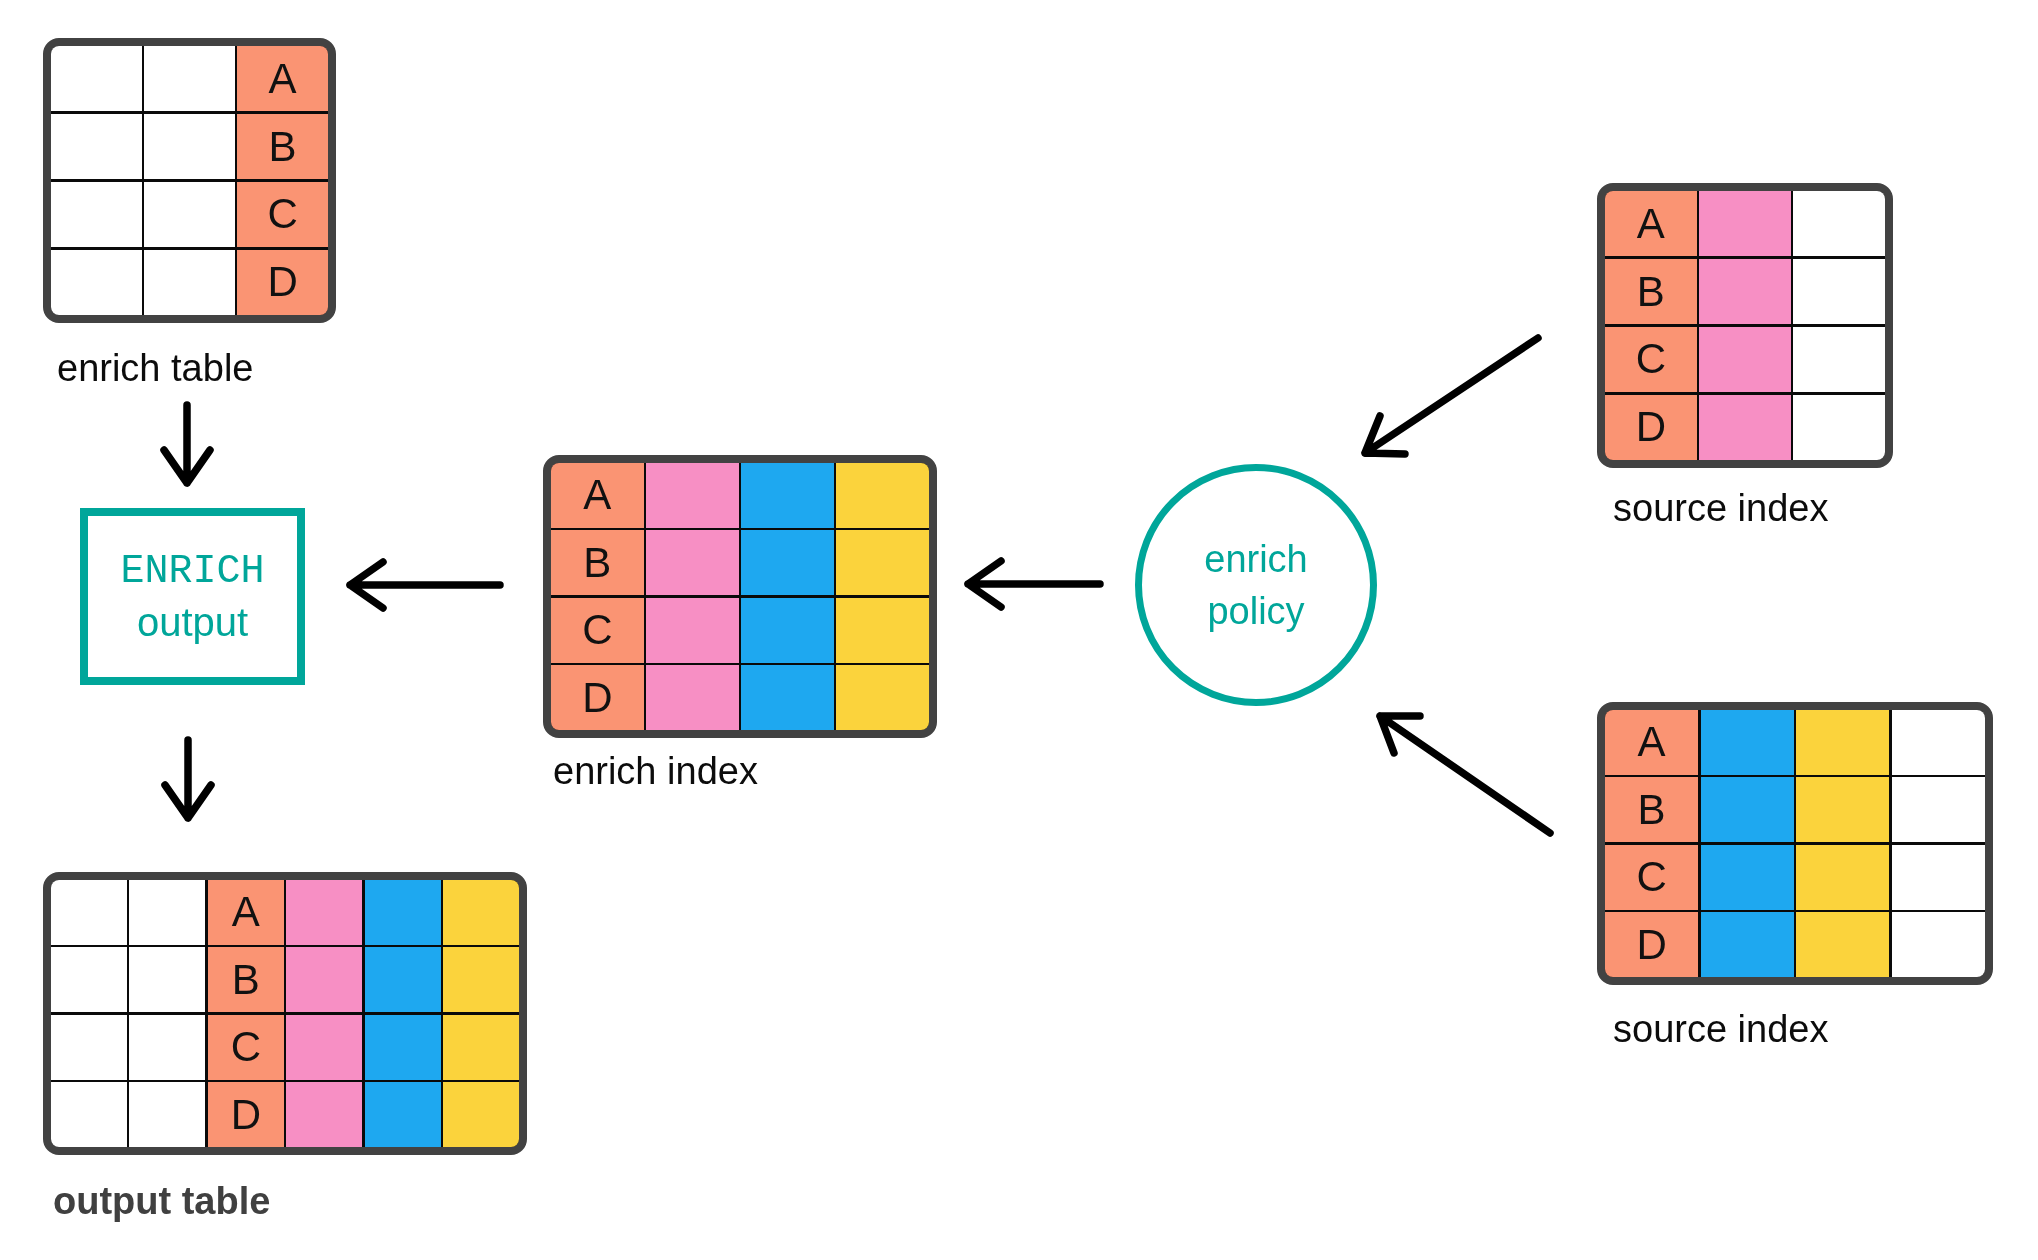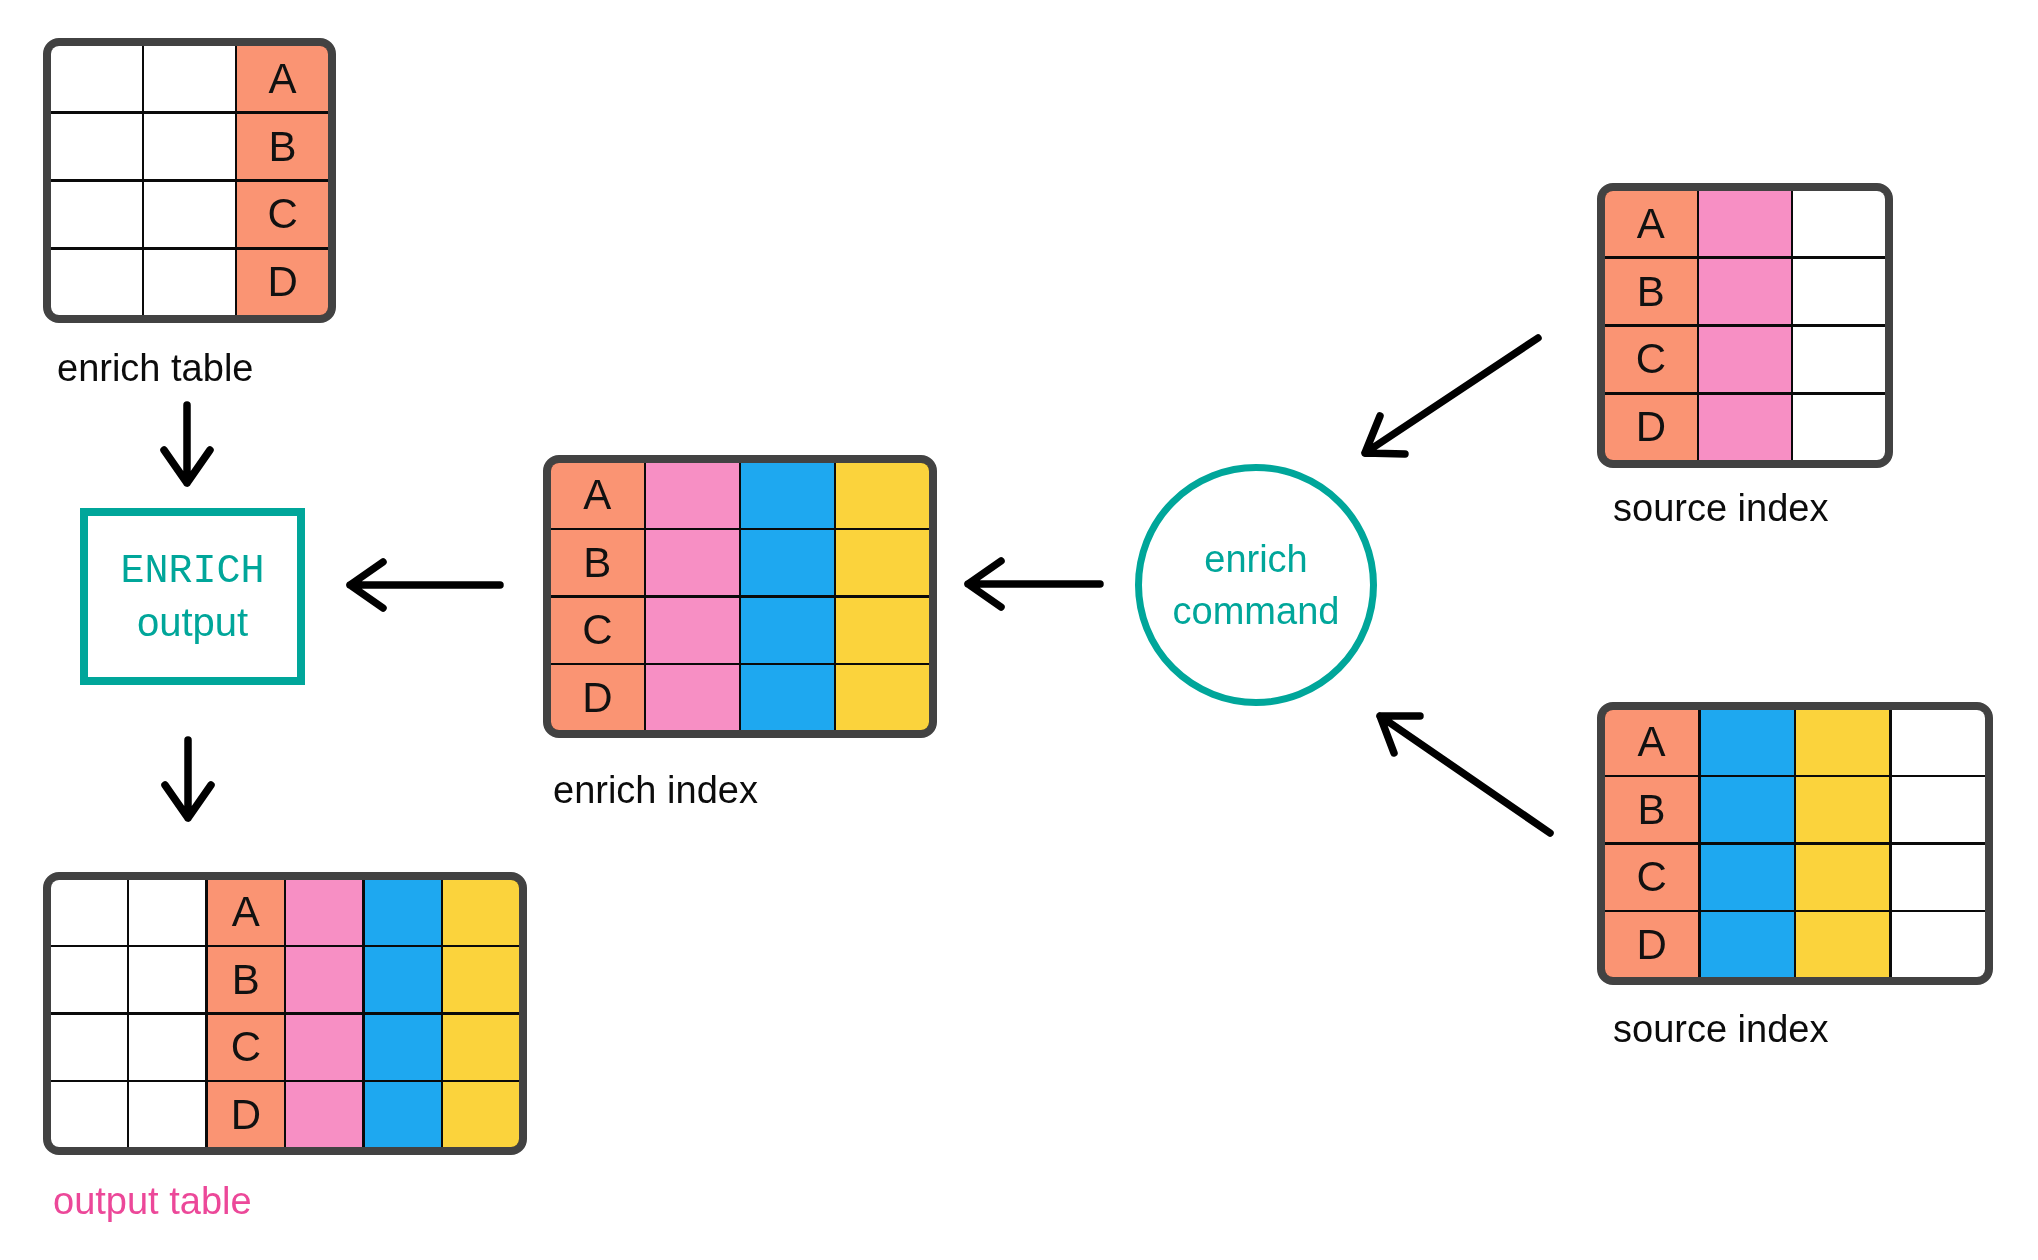--- a/index.html
+++ b/index.html
@@ -93,21 +93,21 @@
     <div class="cell" style="background: rgb(251, 211, 60);"></div>
     <div class="cell" style="background: rgb(255, 255, 255);"></div>
     <div class="cell" style="background: rgb(255, 255, 255);"></div>
     <div class="cell" style="background: rgb(250, 148, 115);">
       <span style="color: rgb(17, 17, 17);">D</span>
     </div>
     <div class="cell" style="background: rgb(247, 143, 196);"></div>
     <div class="cell" style="background: rgb(30, 168, 240);"></div>
     <div class="cell" style="background: rgb(251, 211, 60);"></div>
   </div>
-<div class="tlabel" style="left: 53px; top: 1180px; color: #ec4899;">output table</div>
+<div class="tlabel" style="left: 53px; top: 1180px; color: #404040; font-weight: bold;">output table</div>
 
 <div class="table" style="left: 543px; top: 455px; width: 394px; height: 283px; grid-template-columns: repeat(4, 1fr); background: rgb(10, 10, 10); border-color: rgb(66, 66, 66);">
     <div class="cell" style="background: rgb(250, 148, 115);">
       <span style="color: rgb(17, 17, 17);">A</span>
     </div>
     <div class="cell" style="background: rgb(247, 143, 196);"></div>
     <div class="cell" style="background: rgb(30, 168, 240);"></div>
     <div class="cell" style="background: rgb(251, 211, 60);"></div>
     <div class="cell" style="background: rgb(250, 148, 115);">
       <span style="color: rgb(17, 17, 17);">B</span>
@@ -121,25 +121,25 @@
     <div class="cell" style="background: rgb(247, 143, 196);"></div>
     <div class="cell" style="background: rgb(30, 168, 240);"></div>
     <div class="cell" style="background: rgb(251, 211, 60);"></div>
     <div class="cell" style="background: rgb(250, 148, 115);">
       <span style="color: rgb(17, 17, 17);">D</span>
     </div>
     <div class="cell" style="background: rgb(247, 143, 196);"></div>
     <div class="cell" style="background: rgb(30, 168, 240);"></div>
     <div class="cell" style="background: rgb(251, 211, 60);"></div>
   </div>
-<div class="tlabel" style="left: 553px; top: 769px; color: rgb(12, 12, 12);">enrich index</div>
+<div class="tlabel" style="left: 553px; top: 750px; color: rgb(12, 12, 12);">enrich index</div>
 
 <div class="policy-circle" style="border-color: rgb(0, 166, 154); color: rgb(0, 166, 154);">
   <span>enrich</span>
-  <span>command</span>
+  <span>policy</span>
 </div>
 
 <div class="table" style="left: 1597px; top: 183px; width: 296px; height: 285px; grid-template-columns: repeat(3, 1fr); background: rgb(10, 10, 10); border-color: rgb(66, 66, 66);">
     <div class="cell" style="background: rgb(250, 148, 115);">
       <span style="color: rgb(17, 17, 17);">A</span>
     </div>
     <div class="cell" style="background: rgb(247, 143, 196);"></div>
     <div class="cell" style="background: rgb(255, 255, 255);"></div>
     <div class="cell" style="background: rgb(250, 148, 115);">
       <span style="color: rgb(17, 17, 17);">B</span>

